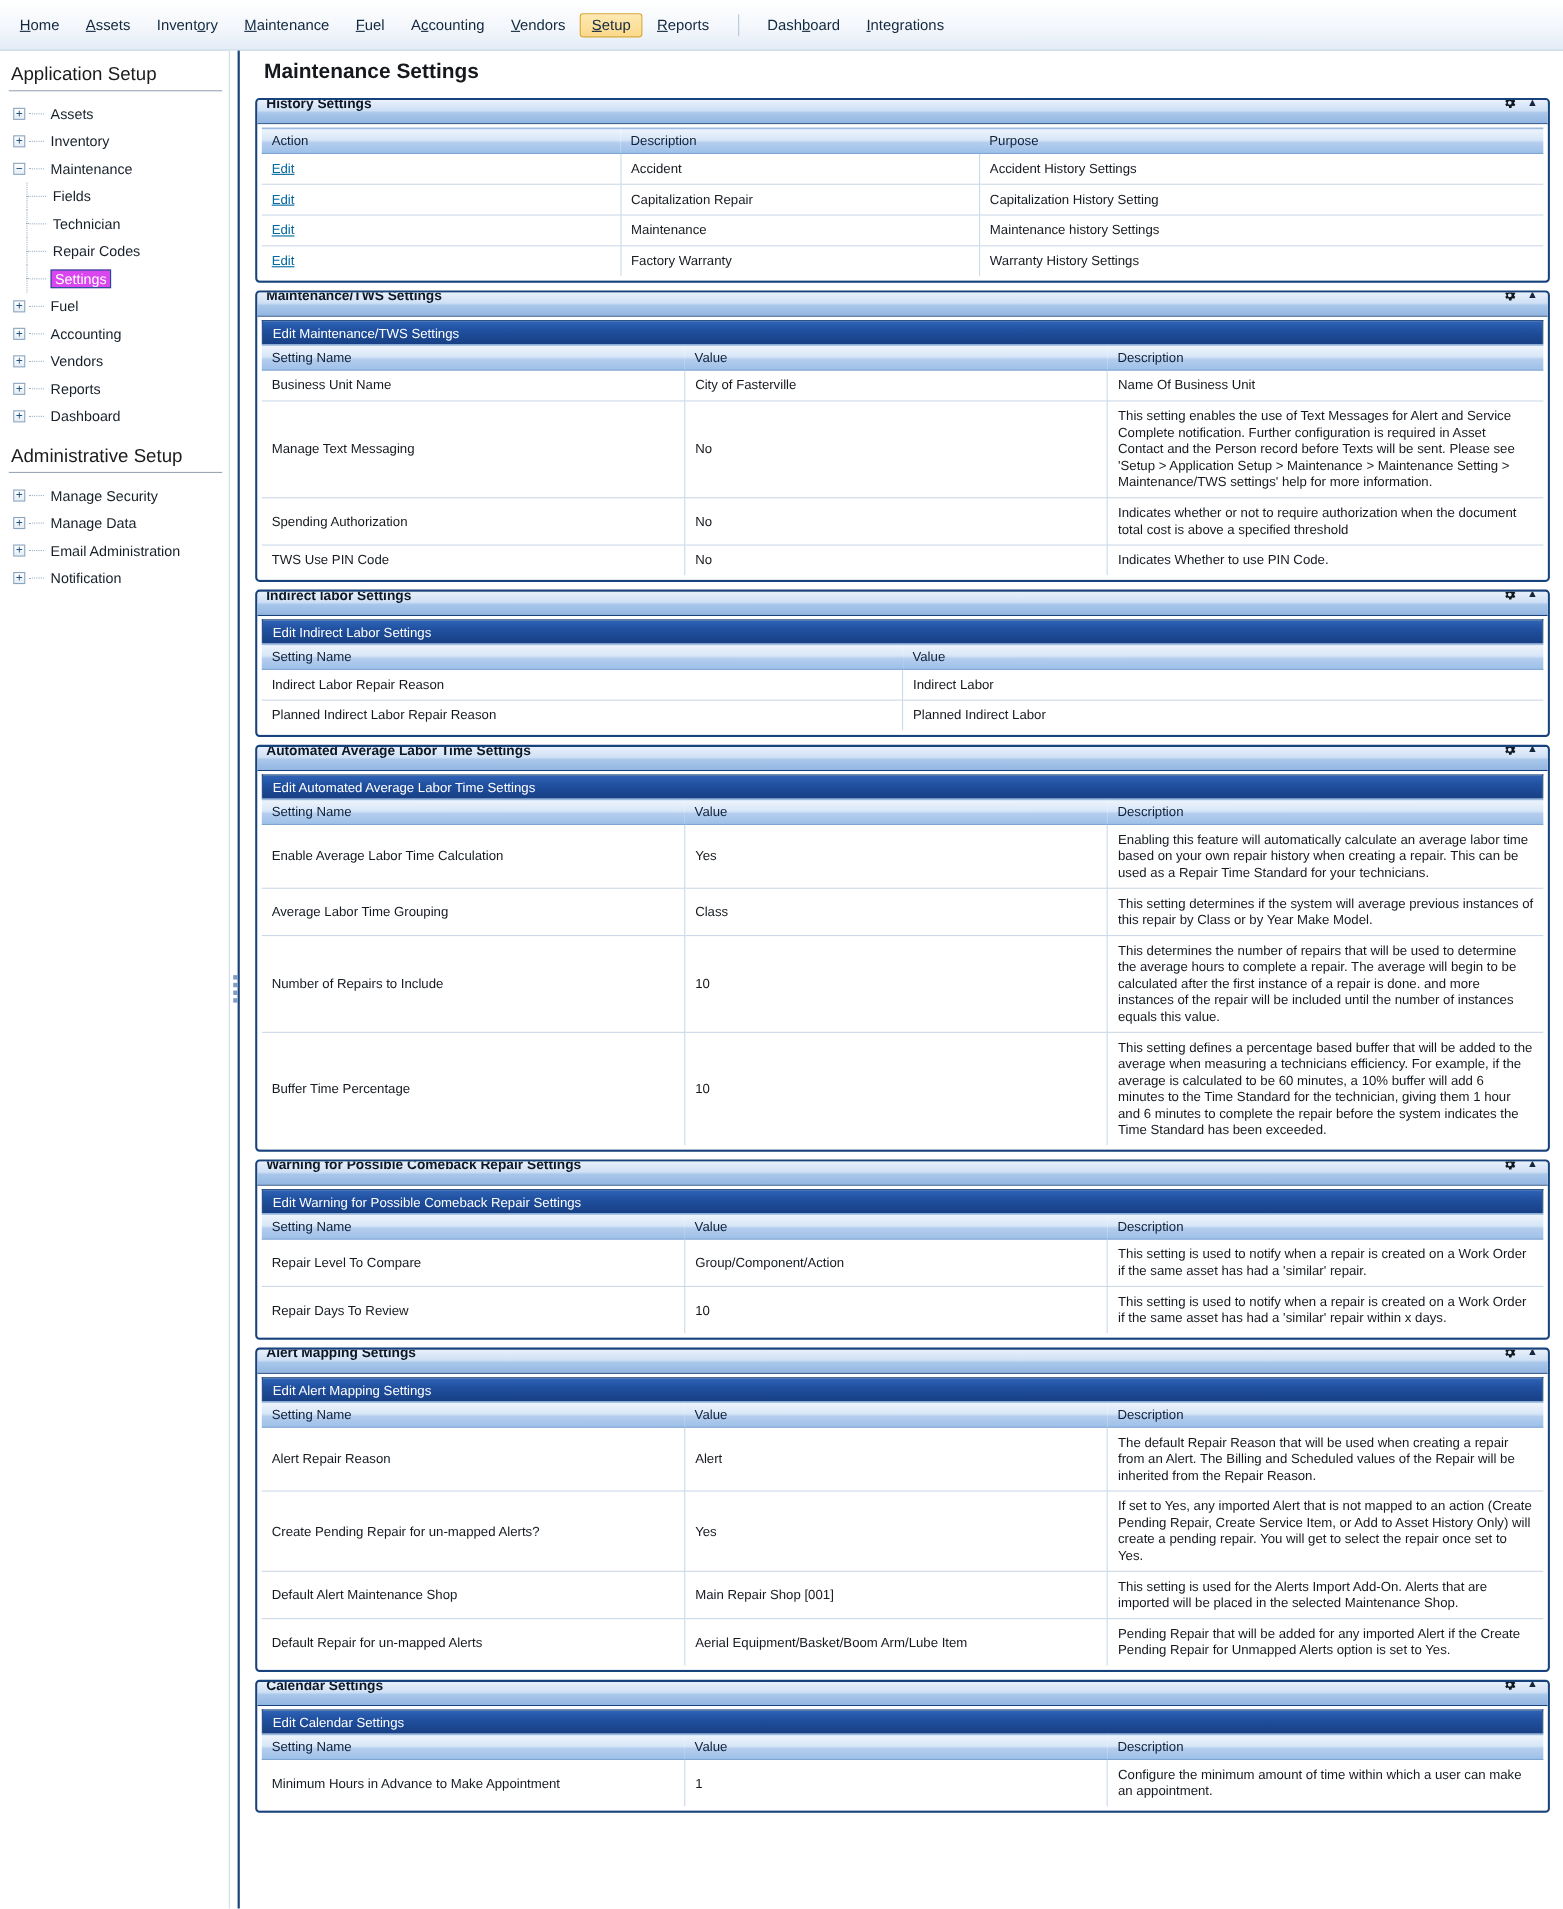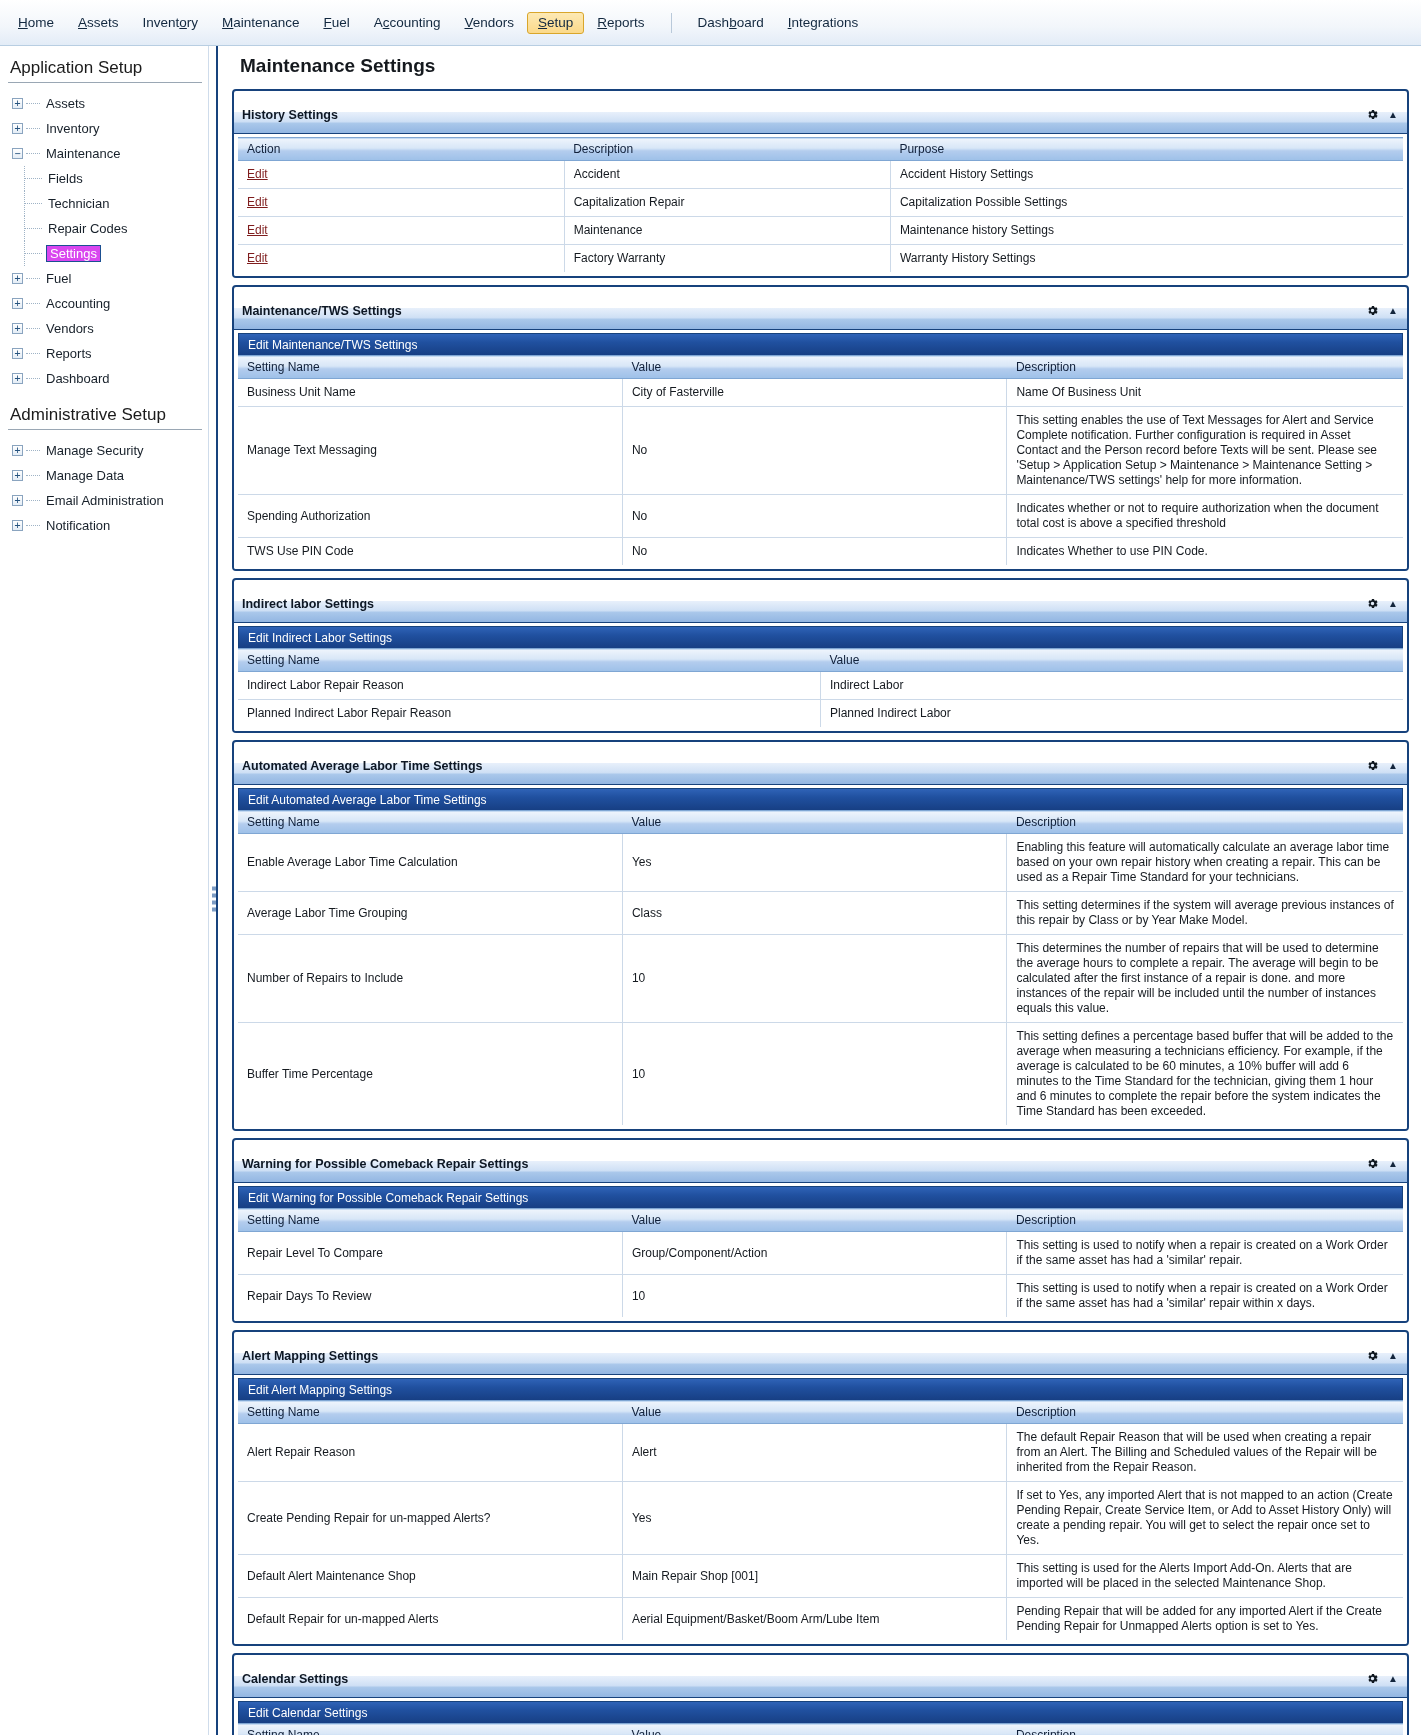--- a/index.html
+++ b/index.html
@@ -166,21 +166,20 @@
     margin-bottom: 7px;
     overflow: hidden;
   }
   .panel-header {
     height: 22px;
     background: linear-gradient(to bottom, #e8f0fb 0%, #cfe0f5 45%, #a9c7ea 55%, #93b6e2 100%);
     border-bottom: 1px solid #17427c;
     display: flex;
     align-items: center;
     padding: 0 6px 16px 8px;
-    margin-top: 21px;
   }
   .panel-title {
     font-size: 12.5px;
     font-weight: bold;
     color: #0d1724;
     flex: 1 1 auto;
     white-space: nowrap;
   }
   .hdr-icons { display: flex; align-items: center; gap: 9px; padding-right: 3px; }
   .gear {
@@ -234,21 +233,21 @@
     border-right: 1px solid #ccd9e8;
     font-size: 12px;
     color: #151a20;
     padding: 6px 9px;
     vertical-align: middle;
     line-height: 15px;
   }
   table.grid td:last-child { border-right: none; }
   table.grid tr:last-child td { border-bottom: none; }
   .cell-link {
-    color: #7f1d1d;
+    color: #0369a1;
     text-decoration: underline;
     cursor: pointer;
   }
   .desc { color: #1a1f26; }
 </style>
 </head>
 <body>
 
 <div id="menubar">
     <div class="menu-item"><span class="acc">H</span>ome</div>
@@ -394,21 +393,21 @@
               </thead>
               <tbody>
                 <tr>
                   <td><span class="cell-link">Edit</span></td>
                   <td class="desc">Accident</td>
                   <td class="desc">Accident History Settings</td>
                 </tr>
                 <tr>
                   <td><span class="cell-link">Edit</span></td>
                   <td class="desc">Capitalization Repair</td>
-                  <td class="desc">Capitalization Possible Settings</td>
+                  <td class="desc">Capitalization History Setting</td>
                 </tr>
                 <tr>
                   <td><span class="cell-link">Edit</span></td>
                   <td class="desc">Maintenance</td>
                   <td class="desc">Maintenance history Settings</td>
                 </tr>
                 <tr>
                   <td><span class="cell-link">Edit</span></td>
                   <td class="desc">Factory Warranty</td>
                   <td class="desc">Warranty History Settings</td>

